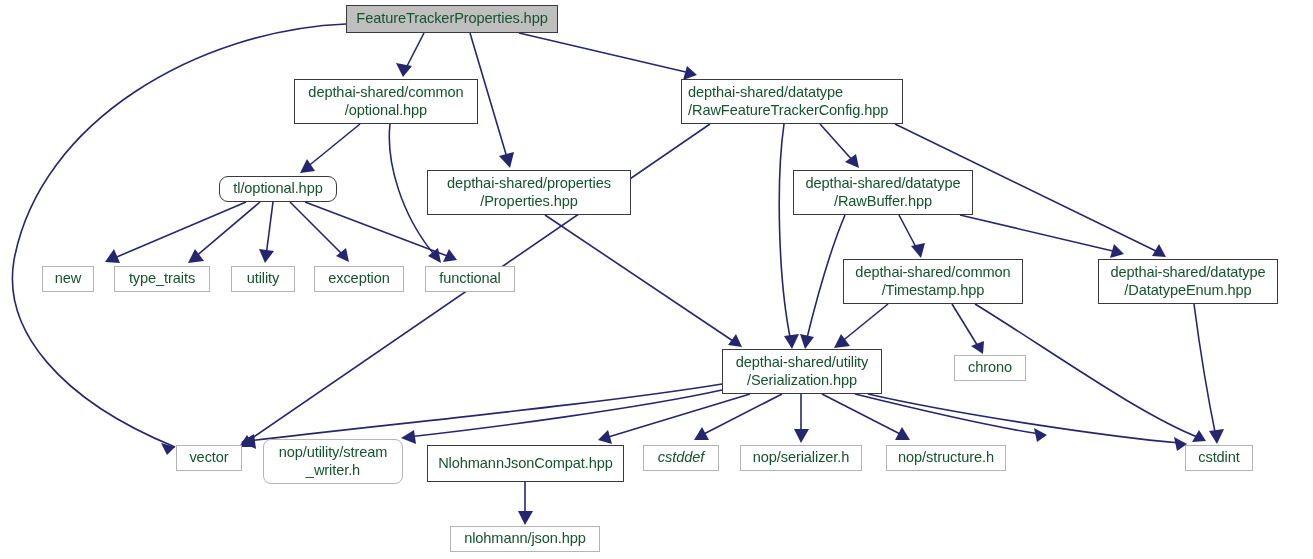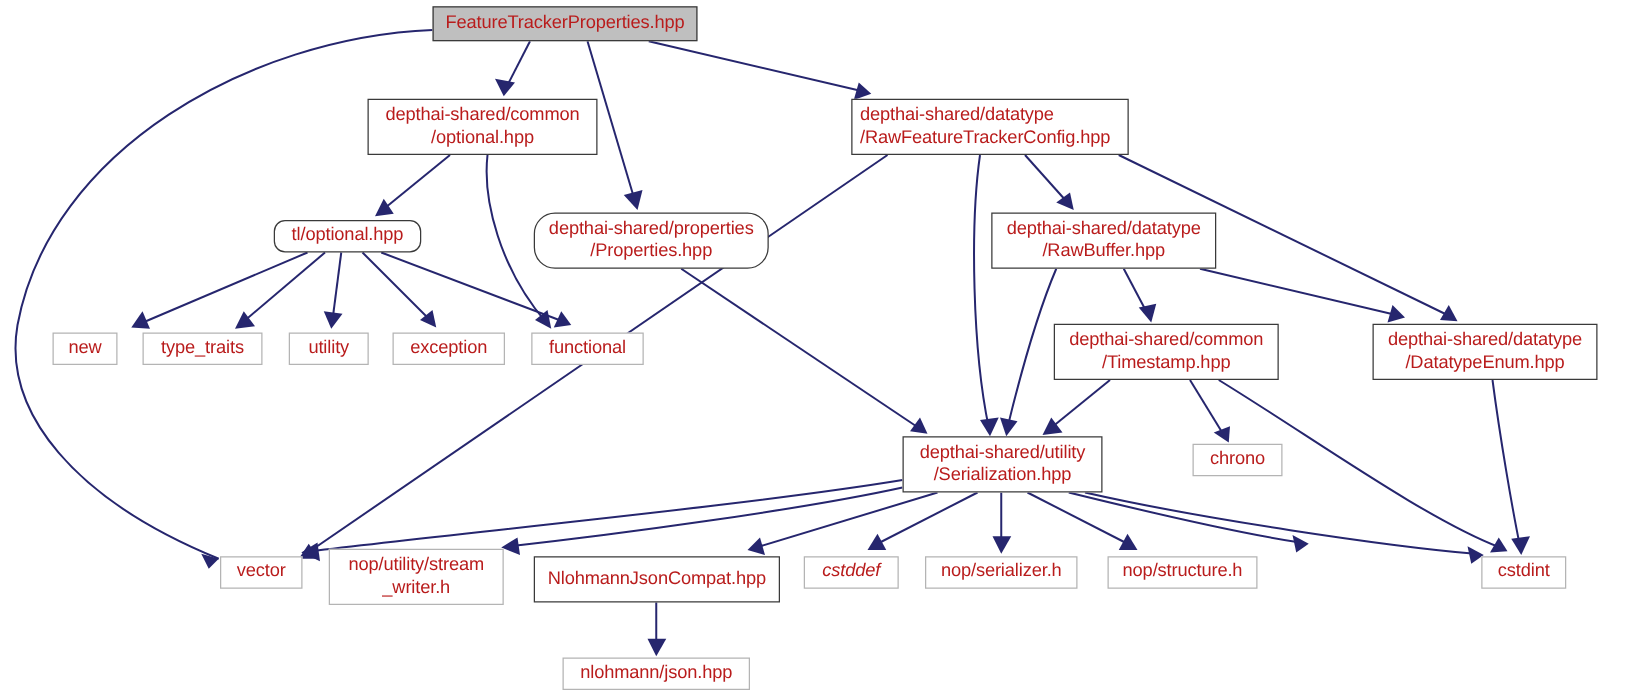--- a/index.html
+++ b/index.html
@@ -32,21 +32,21 @@
     stroke: none;
   }
   .node {
     position: absolute;
     box-sizing: border-box;
     display: flex;
     align-items: center;
     justify-content: center;
     text-align: center;
     background: #ffffff;
-    color: #b91c1c;
+    color: #14532d;
     font-size: 14.6px;
     line-height: 1.22;
     white-space: pre-line;
     letter-spacing: -0.1px;
     z-index: 3;
   }
   .node.sys {
     border: 1px solid #b4b4b4;
     text-align: center;
   }
@@ -167,38 +167,38 @@
       <polygon class="edge-head" points="525,525 518,511 533,511"></polygon>
     </g>
   </svg>
 
   <div class="node root" style="left:346px;top:5px;width:212px;height:28px;">FeatureTrackerProperties.hpp</div>
   <div class="node proj" style="left:294px;top:79px;width:184px;height:45px;">depthai-shared/common
 /optional.hpp</div>
   <div class="node proj leftalign" style="left:681px;top:79px;width:222px;height:45px;">depthai-shared/datatype
 /RawFeatureTrackerConfig.hpp</div>
   <div class="node proj" style="left:219px;top:176px;width:118px;height:26px;border-radius:9px;">tl/optional.hpp</div>
-  <div class="node proj" style="left:427px;top:170px;width:188px;height:45px;border-radius:17px;">depthai-shared/properties
+  <div class="node proj" style="left:427px;top:170px;width:204px;height:45px;">depthai-shared/properties
 /Properties.hpp</div>
   <div class="node proj" style="left:793px;top:170px;width:180px;height:45px;">depthai-shared/datatype
 /RawBuffer.hpp</div>
   <div class="node sys" style="left:42px;top:266px;width:52px;height:26px;">new</div>
   <div class="node sys" style="left:114px;top:266px;width:96px;height:26px;">type_traits</div>
   <div class="node sys" style="left:231px;top:266px;width:64px;height:26px;">utility</div>
   <div class="node sys" style="left:314px;top:266px;width:90px;height:26px;">exception</div>
   <div class="node sys" style="left:425px;top:266px;width:90px;height:26px;">functional</div>
   <div class="node proj" style="left:843px;top:259px;width:180px;height:45px;">depthai-shared/common
 /Timestamp.hpp</div>
   <div class="node proj" style="left:1098px;top:259px;width:180px;height:45px;">depthai-shared/datatype
 /DatatypeEnum.hpp</div>
   <div class="node proj" style="left:722px;top:349px;width:160px;height:45px;">depthai-shared/utility
 /Serialization.hpp</div>
   <div class="node sys" style="left:954px;top:355px;width:72px;height:26px;">chrono</div>
   <div class="node sys" style="left:176px;top:445px;width:66px;height:26px;">vector</div>
-  <div class="node sys" style="left:263px;top:439px;width:140px;height:45px;">nop/utility/stream
+  <div class="node sys" style="left:263px;top:439px;width:140px;height:45px;border-radius:8px;">nop/utility/stream
 _writer.h</div>
   <div class="node proj" style="left:427px;top:445px;width:197px;height:37px;">NlohmannJsonCompat.hpp</div>
   <div class="node sys" style="left:643px;top:445px;width:76px;height:26px;font-style:italic;">cstddef</div>
   <div class="node sys" style="left:740px;top:445px;width:122px;height:26px;">nop/serializer.h</div>
   <div class="node sys" style="left:886px;top:445px;width:120px;height:26px;">nop/structure.h</div>
   <div class="node sys" style="left:1185px;top:445px;width:68px;height:26px;">cstdint</div>
   <div class="node sys" style="left:450px;top:526px;width:150px;height:26px;">nlohmann/json.hpp</div>
 </div>
 
 </body></html>

